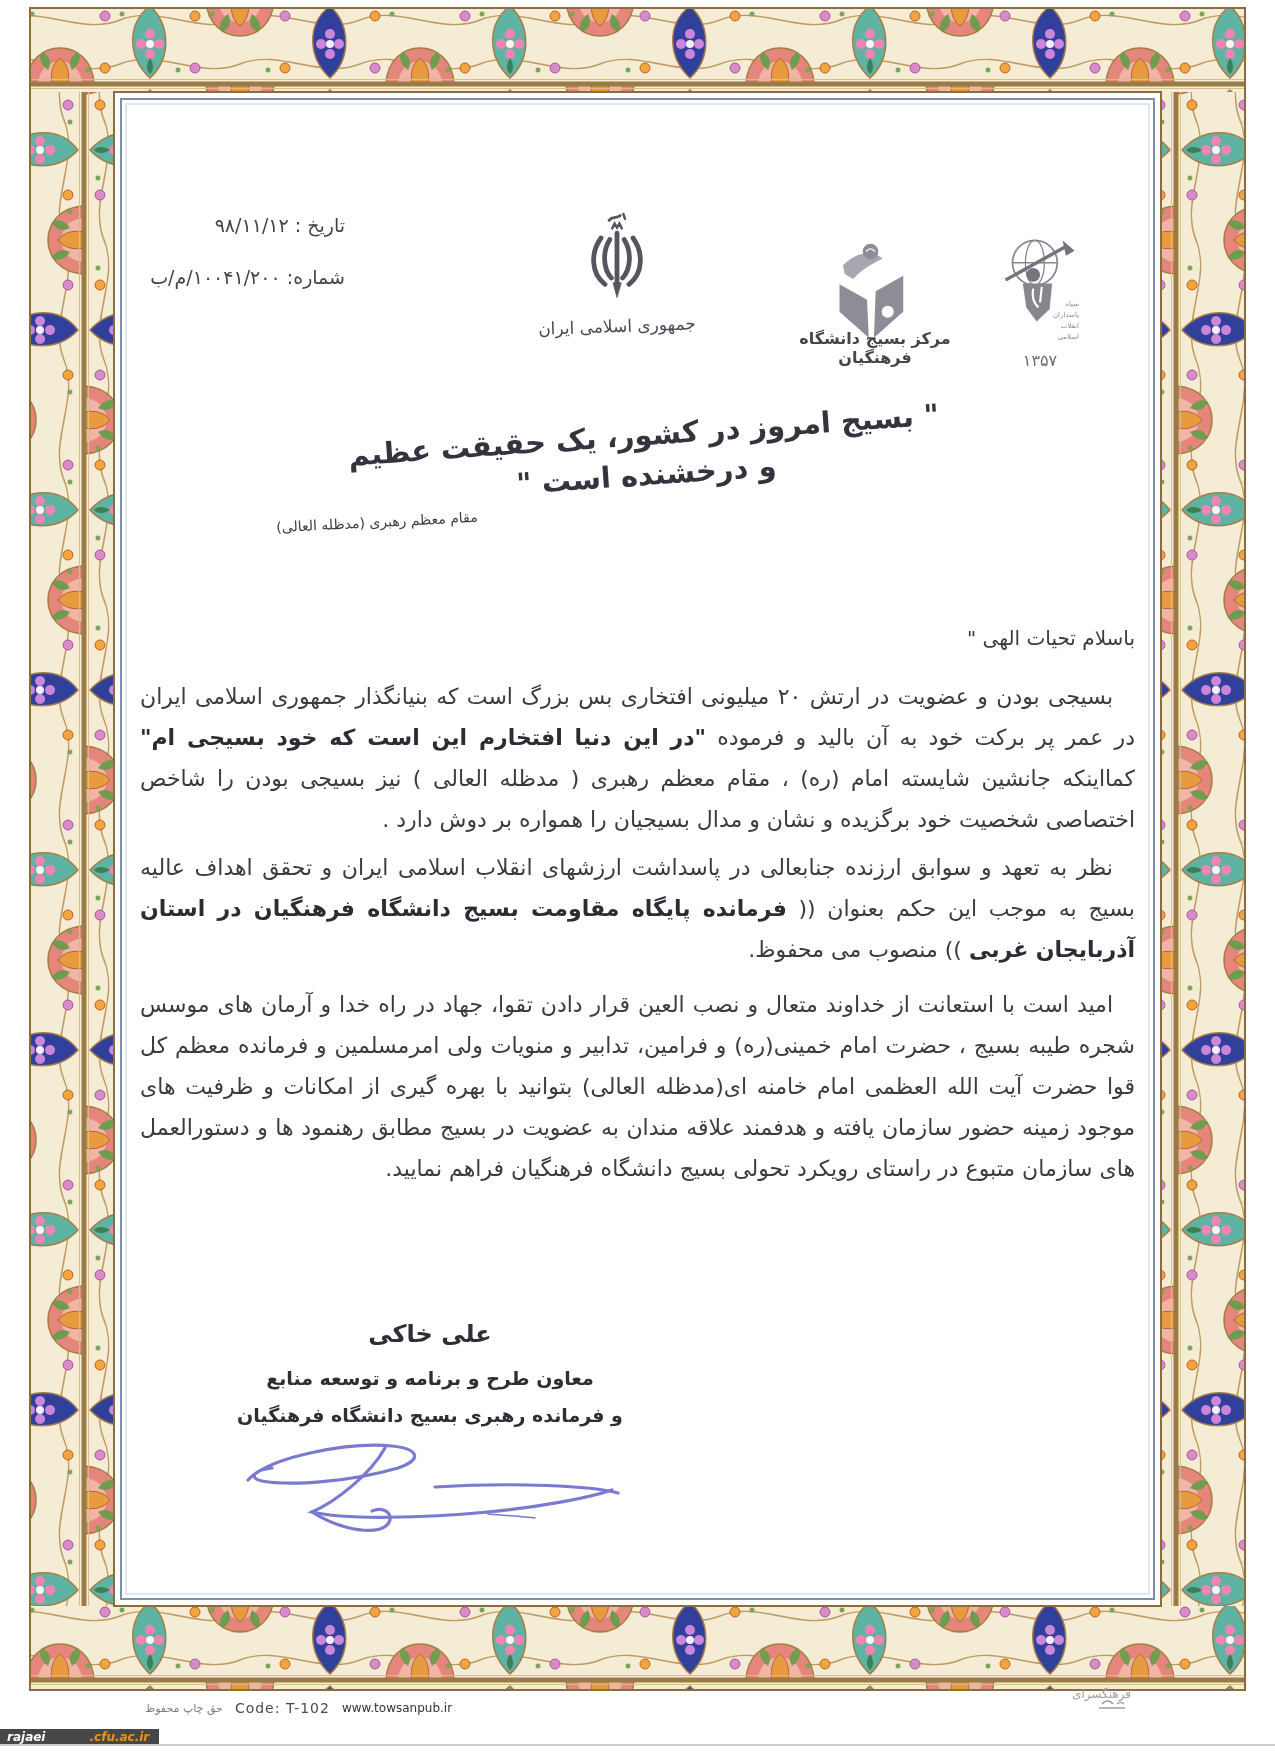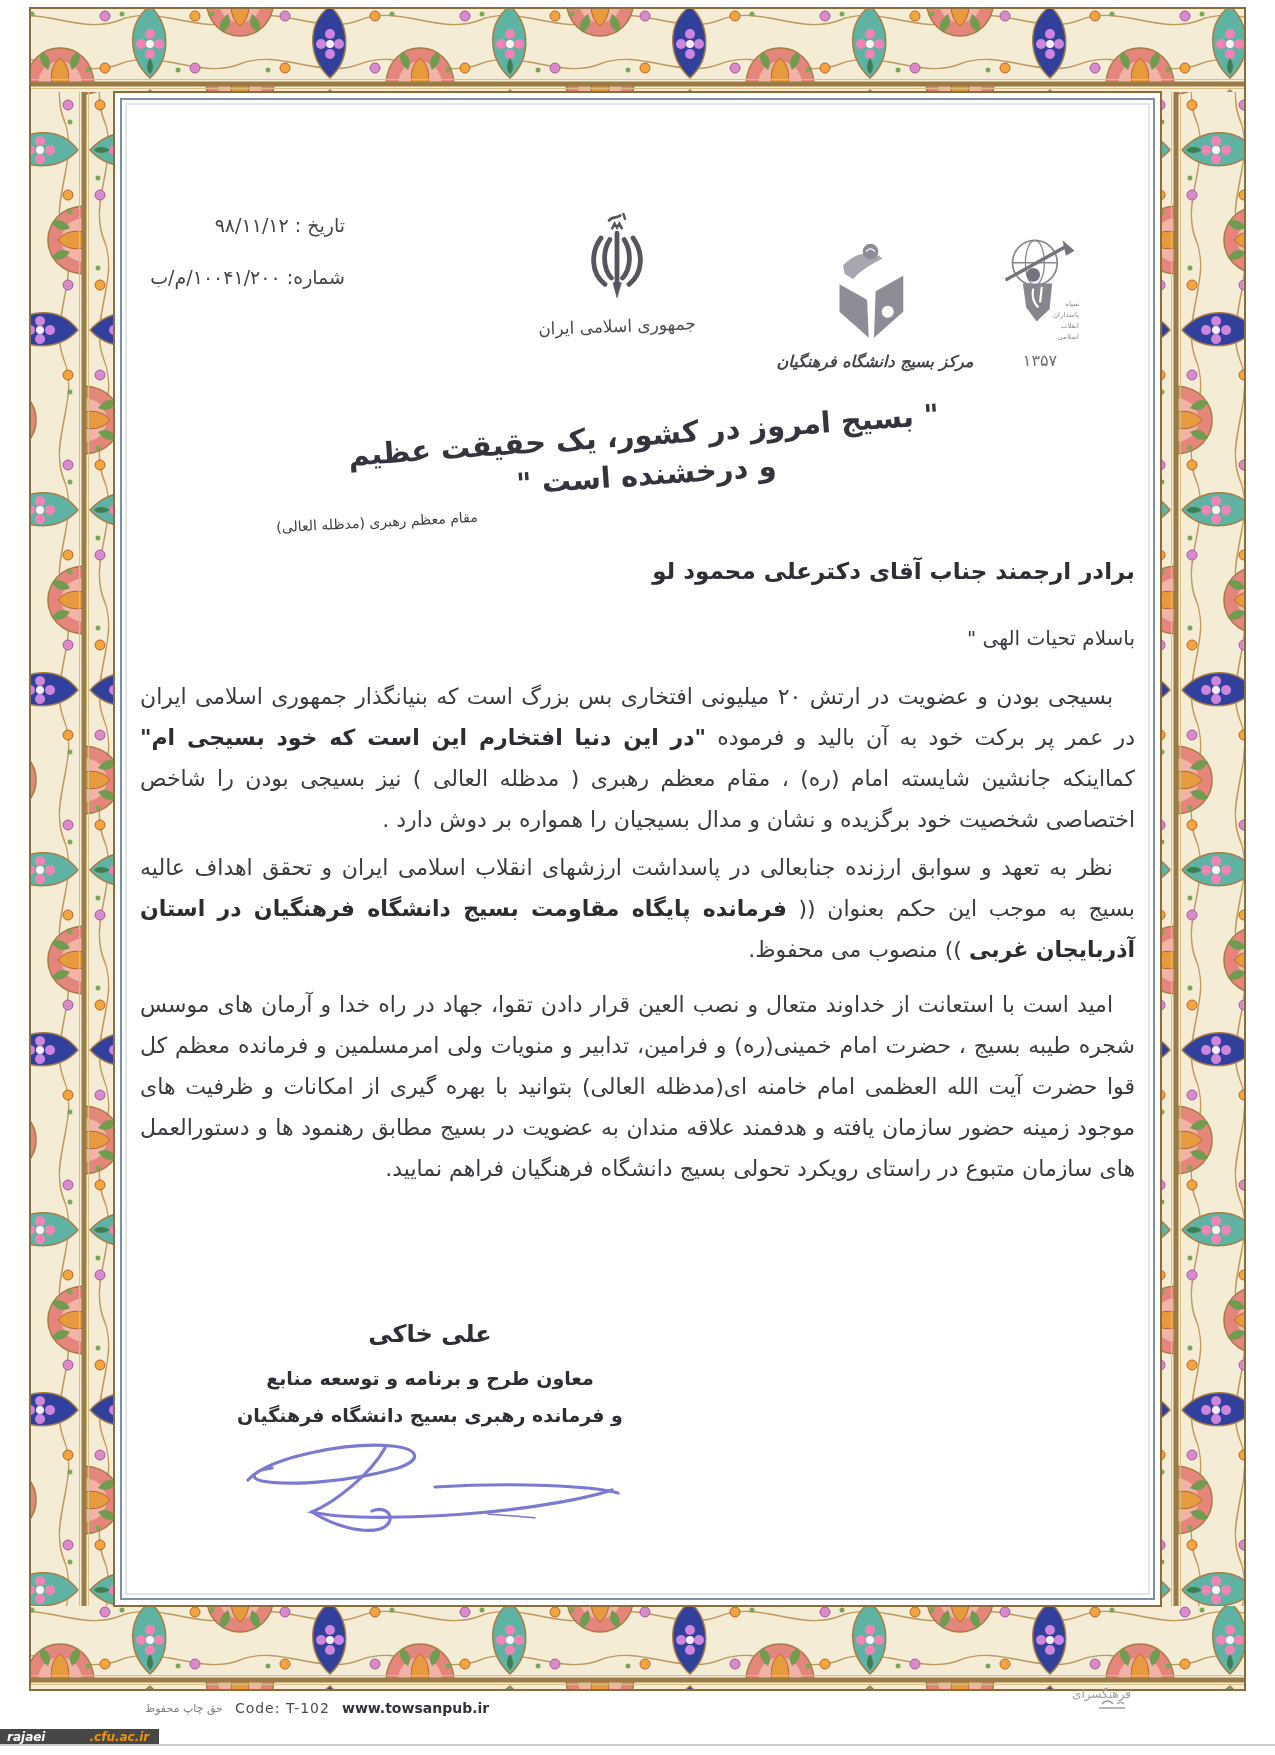--- a/index.html
+++ b/index.html
@@ -5,21 +5,21 @@
   html,body{margin:0;padding:0;background:#ffffff;}
   .page{position:relative;width:1275px;height:1755px;background:#ffffff;overflow:hidden;
         font-family:"DejaVu Sans", sans-serif;color:#3a3a42;}
   .abs{position:absolute;}
   svg{display:block;}
   
   .meta{right:930px;top:214px;direction:rtl;text-align:right;font-size:19px;color:#44444e;white-space:nowrap;}
   .meta .row{margin-bottom:30px;margin-left:12px;}
   
   .emblem-caption{left:507px;top:316px;width:220px;text-align:center;font-size:17px;color:#4b4b57;direction:rtl;transform:rotate(-2deg);}
-  .org-caption{left:760px;top:352px;width:230px;text-align:center;font-size:16px;font-weight:bold;color:#45454e;direction:rtl;font-style:italic;}
+  .org-caption{left:760px;top:329px;width:230px;text-align:center;font-size:16px;font-weight:bold;color:#45454e;direction:rtl;}
   .irgc-year{left:1008px;top:351px;width:64px;text-align:center;font-size:16px;color:#6b6b73;}
   .irgc-words{left:1045px;top:299px;width:34px;direction:rtl;font-size:7px;line-height:11px;color:#8a8a92;text-align:right;}
   
   .quote{left:340px;top:415px;width:610px;text-align:center;direction:rtl;font-size:29px;font-weight:bold;
          color:#34343e;transform:rotate(-4deg);line-height:40px;}
   .quote-attrib{left:252px;top:514px;width:250px;text-align:center;direction:rtl;font-size:14px;color:#3c3c46;transform:rotate(-3deg);}
   
   .addressee{right:140px;top:558px;direction:rtl;font-size:23px;font-weight:bold;color:#2e2e37;white-space:nowrap;}
   .salutation{right:140px;top:626px;direction:rtl;font-size:20px;color:#3a3a42;white-space:nowrap;}
   .para{left:140px;width:995px;direction:rtl;text-align:justify;font-size:22px;line-height:41px;color:#3a3a42;text-indent:22px;}
@@ -28,21 +28,21 @@
   .p2{top:847px;}
   .p3{top:984px;}
   
   .sig-block{left:170px;top:1320px;width:520px;text-align:center;direction:rtl;color:#2e2e37;}
   .sig-name{font-size:24px;font-weight:bold;margin-bottom:12px;}
   .sig-title{font-size:19px;font-weight:bold;line-height:37px;}
   
   .footer{left:145px;top:1700px;display:flex;align-items:center;gap:12px;direction:ltr;}
   .footer .rights{font-size:11px;color:#7c7c84;direction:rtl;}
   .footer .code{font-size:14px;color:#4a4a52;letter-spacing:1px;}
-  .footer .site{font-size:14px;font-weight:bold;color:#333339;}
+  .footer .site{font-size:12px;font-weight:normal;color:#333339;}
   .pubmark{left:1075px;top:1690px;width:56px;text-align:right;color:#9aa0a8;font-size:12px;direction:rtl;line-height:9px;}
   .watermark{left:0;top:1729px;background:#474747;padding:1px 10px 2px 7px;font-size:12px;font-weight:bold;font-style:italic;white-space:nowrap;}
   .watermark .wa{color:#ffffff;}
   .watermark .wb{color:#f0930f;padding-left:44px;}
   .scan-edge{left:0;top:1744px;width:1275px;height:2px;background:#c9cdd2;}
 </style>
 </head>
 <body>
 
 <div class="page">
@@ -163,21 +163,20 @@
     <div>سپاه</div>
     <div>پاسداران</div>
     <div>انقلاب</div>
     <div>اسلامی</div>
   </div>
   <div class="abs irgc-year">۱۳۵۷</div>
 
   <div class="abs quote">" بسیج امروز در کشور، یک حقیقت عظیم و درخشنده است "</div>
   <div class="abs quote-attrib">مقام معظم رهبری (مدظله العالی)</div>
 
-  <div class="abs addressee">برادر ارجمند جناب آقای دکترعلی محمود لو</div>
   <div class="abs salutation">باسلام تحیات الهی "</div>
 
   <div class="abs para p1"><span>بسیجی بودن و عضویت در ارتش ۲۰ میلیونی افتخاری بس بزرگ است که بنیانگذار جمهوری اسلامی ایران در عمر پر برکت خود به آن بالید و فرموده </span><b>"در این دنیا افتخارم این است که خود بسیجی ام"</b><span> کمااینکه جانشین شایسته امام (ره) ، مقام معظم رهبری ( مدظله العالی ) نیز بسیجی بودن را شاخص اختصاصی شخصیت خود برگزیده و نشان و مدال بسیجیان را همواره بر دوش دارد .</span></div>
 
   <div class="abs para p2"><span>نظر به تعهد و سوابق ارزنده جنابعالی در پاسداشت ارزشهای انقلاب اسلامی ایران و تحقق اهداف عالیه بسیج به موجب این حکم بعنوان (( </span><b>فرمانده پایگاه مقاومت بسیج دانشگاه فرهنگیان در استان آذربایجان غربی</b><span> )) منصوب می محفوظ.</span></div>
 
   <div class="abs para p3">امید است با استعانت از خداوند متعال و نصب العین قرار دادن تقوا، جهاد در راه خدا و آرمان های موسس شجره طیبه بسیج ، حضرت امام خمینی(ره) و فرامین، تدابیر و منویات ولی امرمسلمین و فرمانده معظم کل قوا حضرت آیت الله العظمی امام خامنه ای(مدظله العالی) بتوانید با بهره گیری از امکانات و ظرفیت های موجود زمینه حضور سازمان یافته و هدفمند علاقه مندان به عضویت در بسیج مطابق رهنمود ها و دستورالعمل های سازمان متبوع در راستای رویکرد تحولی بسیج دانشگاه فرهنگیان فراهم نمایید.</div>
 
   <div class="abs sig-block">
     <div class="sig-name">علی خاکی</div>

